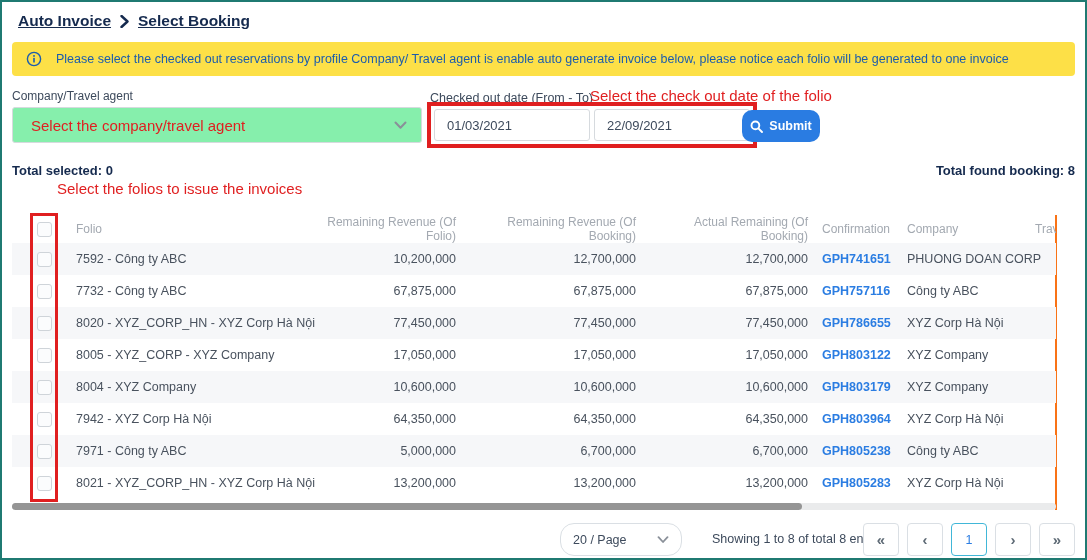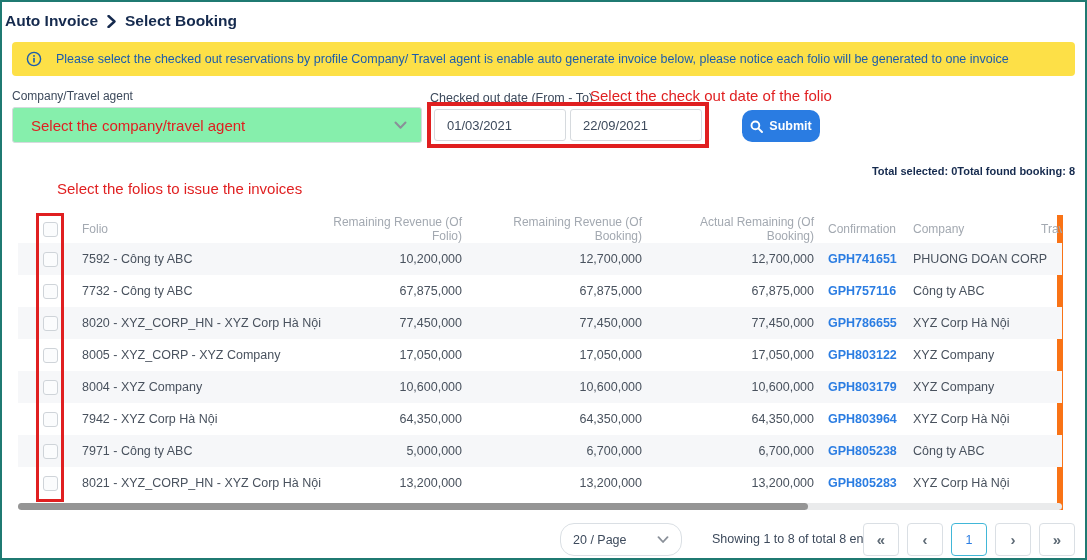--- a/index.html
+++ b/index.html
@@ -5,37 +5,37 @@
   * { margin:0; padding:0; box-sizing:border-box; }
   html,body { width:1087px; height:560px; }
   body {
     border:2px solid #1f7a72;
     background:#fff;
     font-family:"Liberation Sans","DejaVu Sans",sans-serif;
     position:relative;
     overflow:hidden;
     color:#152a4e;
   }
-  .titlebar { display:flex; align-items:center; gap:9px; padding:10px 3px 7px; font-weight:bold; font-size:15.5px; color:#152a4e; }
+  .titlebar { display:flex; align-items:center; gap:9px; padding:10px 16px 7px; font-weight:bold; font-size:15.5px; color:#152a4e;text-decoration:underline; }
   .crumb { cursor:default; }
   .banner { margin:5px 10px 0; background:#fde047; border-radius:4px; height:34px; display:flex; align-items:center; padding:0 14px; gap:14px; color:#1b5cad; font-size:12.5px; }
   .filters { position:relative; height:72px; margin-top:9px;padding-left:44px; }
   .flabel { position:absolute; font-size:12px; color:#3d4a5c; }
   .company-label { left:10px; top:4px; }
   .company-select { position:absolute; left:10px; top:22px; width:410px; height:36px; border:1px solid #d6dade; border-radius:3px; display:flex; align-items:center; justify-content:space-between; padding:0 14px 0 18px; background:#86efac; cursor:pointer; }
   .company-select .ph { color:#e01f20; font-size:15px; }
   .date-label { left:428px; top:6px; font-size:12.5px; }
   .date-box { position:absolute; left:425px; top:17px; border:4px solid #e01f20; padding:3px; display:flex; gap:4px; background:#fff; }
-  .date-input { width:132px; height:32px; border:1px solid #d6dade; border-radius:3px; padding-left:12px; font-size:13px; color:#3d4a5c; font-family:inherit; outline:none; }
+  .date-input { width:156px; height:32px; border:1px solid #d6dade; border-radius:3px; padding-left:12px; font-size:13px; color:#3d4a5c; font-family:inherit; outline:none; }
   .note { color:#e01f20; font-size:15px; }
   .date-note { position:absolute; left:588px; top:2px; white-space:nowrap; }
   .submit-btn { position:absolute; left:740px; top:25px; width:78px; height:32px; background:#2a7ce2; border:none; border-radius:10px; color:#fff; font-weight:bold; font-size:12.5px; display:flex; align-items:center; justify-content:center; gap:6px; cursor:pointer; font-family:inherit; }
-  .summary-row { display:flex; justify-content:flex-end; margin:6px 10px 0; font-size:11px; font-weight:bold; color:#152a4e; line-height:16px; }
+  .summary-row { display:flex; justify-content:space-between; margin:6px 10px 0; font-size:13px; font-weight:bold; color:#152a4e; line-height:16px; }
   .folio-note { margin:1px 0 17px 55px; height:18px; }
-  .table-wrap { position:relative; margin:0 16px; width:1045px; border-right:6px solid #f97316; }
+  .table-wrap { position:relative; margin:0 10px; width:1045px; border-right:2px solid #f97316; }
   .tbl-clip { overflow:hidden; width:1044px; }
   .trow { display:flex; width:1063px; align-items:center; }
   .th { height:28px; color:#a3a9b1; font-size:12px; }
   .tr { height:32px; font-size:12.5px; color:#49525e; }
   .tr.alt { background:#f6f7f9; }
   .c-check { width:64px; flex:none; display:flex; justify-content:center; }
   .c-folio { width:240px; flex:none; white-space:nowrap; }
   .c-rf { width:150px; flex:none; text-align:right; padding-right:10px; }
   .c-rb { width:180px; flex:none; text-align:right; padding-right:10px; }
   .c-ar { width:172px; flex:none; text-align:right; padding-right:10px; }

